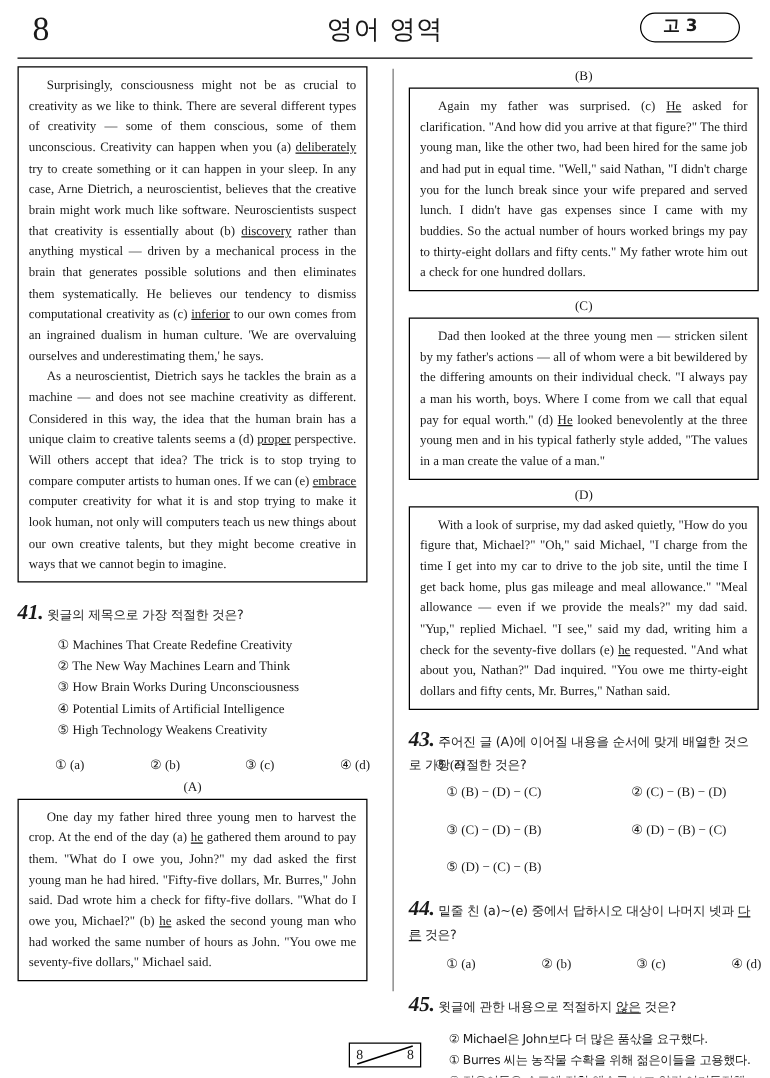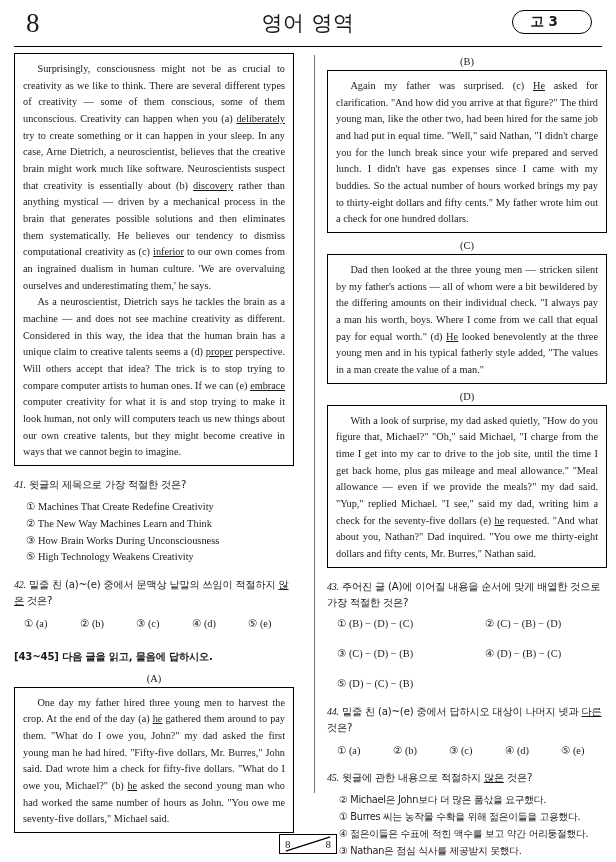--- a/index.html
+++ b/index.html
@@ -119,35 +119,36 @@
     margin-top: 11px;
   }
   .q-head {
     font-family: "DejaVu Sans", sans-serif;
     font-size: 10.2px;
     line-height: 1.55;
     letter-spacing: -0.2px;
   }
   .q-num {
     font-family: "Liberation Serif", serif;
-    font-weight: normal;
+    font-weight: bold;
     font-style: italic;
-    font-size: 10px;
+    font-size: 17px;
     margin-right: 3px;
   }
   .underline-k { text-decoration: underline; }
 
   .choices {
     margin-top: 6px;
     padding-left: 12px;
   }
   .choice {
     font-size: 10.4px;
     line-height: 1.62;
     font-family: "Liberation Serif", serif;
+    margin-left: 20px;
   }
   .choice-ko {
     font-family: "DejaVu Sans", sans-serif;
     font-size: 9.8px;
     line-height: 1.72;
     letter-spacing: -0.3px;
   }
   .choices-inline {
     margin-top: 7px;
     padding-left: 10px;
@@ -218,38 +219,35 @@
       </div>
 
       <div class="question">
         <div class="q-head">
           <span class="q-num">41.</span><span>윗글의 제목으로 가장 적절한 것은?</span>
         </div>
         <div class="choices">
           <div class="choice">① Machines That Create Redefine Creativity</div>
           <div class="choice">② The New Way Machines Learn and Think</div>
           <div class="choice">③ How Brain Works During Unconsciousness</div>
+          <div class="choice">④ Potential Limits of Artificial Intelligence</div>
           <div class="choice">⑤ High Technology Weakens Creativity</div>
         </div>
       </div>
 
       <div class="question">
-        <div class="q-head">
-          <span class="q-num">42.</span><span>밑줄 친 (a)~(e) 중에서 문맥상 낱말의 쓰임이 적절하지 </span><span class="underline-k">않은</span><span> 것은?</span>
-        </div>
         <div class="choices-inline">
           <div class="choice">① (a)</div>
           <div class="choice">② (b)</div>
           <div class="choice">③ (c)</div>
           <div class="choice">④ (d)</div>
           <div class="choice">⑤ (e)</div>
         </div>
       </div>
 
-      <div class="instruction" style="margin-top:17px;">[43~45] 다음 글을 읽고, 물음에 답하시오.</div>
 
       <div class="passage-label">(A)</div>
       <div class="passage">
         <p><span>One day my father hired three young men to harvest the crop. At the end of the day (a) <span class="ul">he</span> gathered them around to pay them. "What do I owe you, John?" my dad asked the first young man he had hired. "Fifty-five dollars, Mr. Burres," John said. Dad wrote him a check for fifty-five dollars. "What do I owe you, Michael?" (b) <span class="ul">he</span> asked the second young man who had worked the same number of hours as John. "You owe me seventy-five dollars," Michael said.</span></p>
       </div>
 
     </div>
 
     <div class="col-divider"></div>
 

